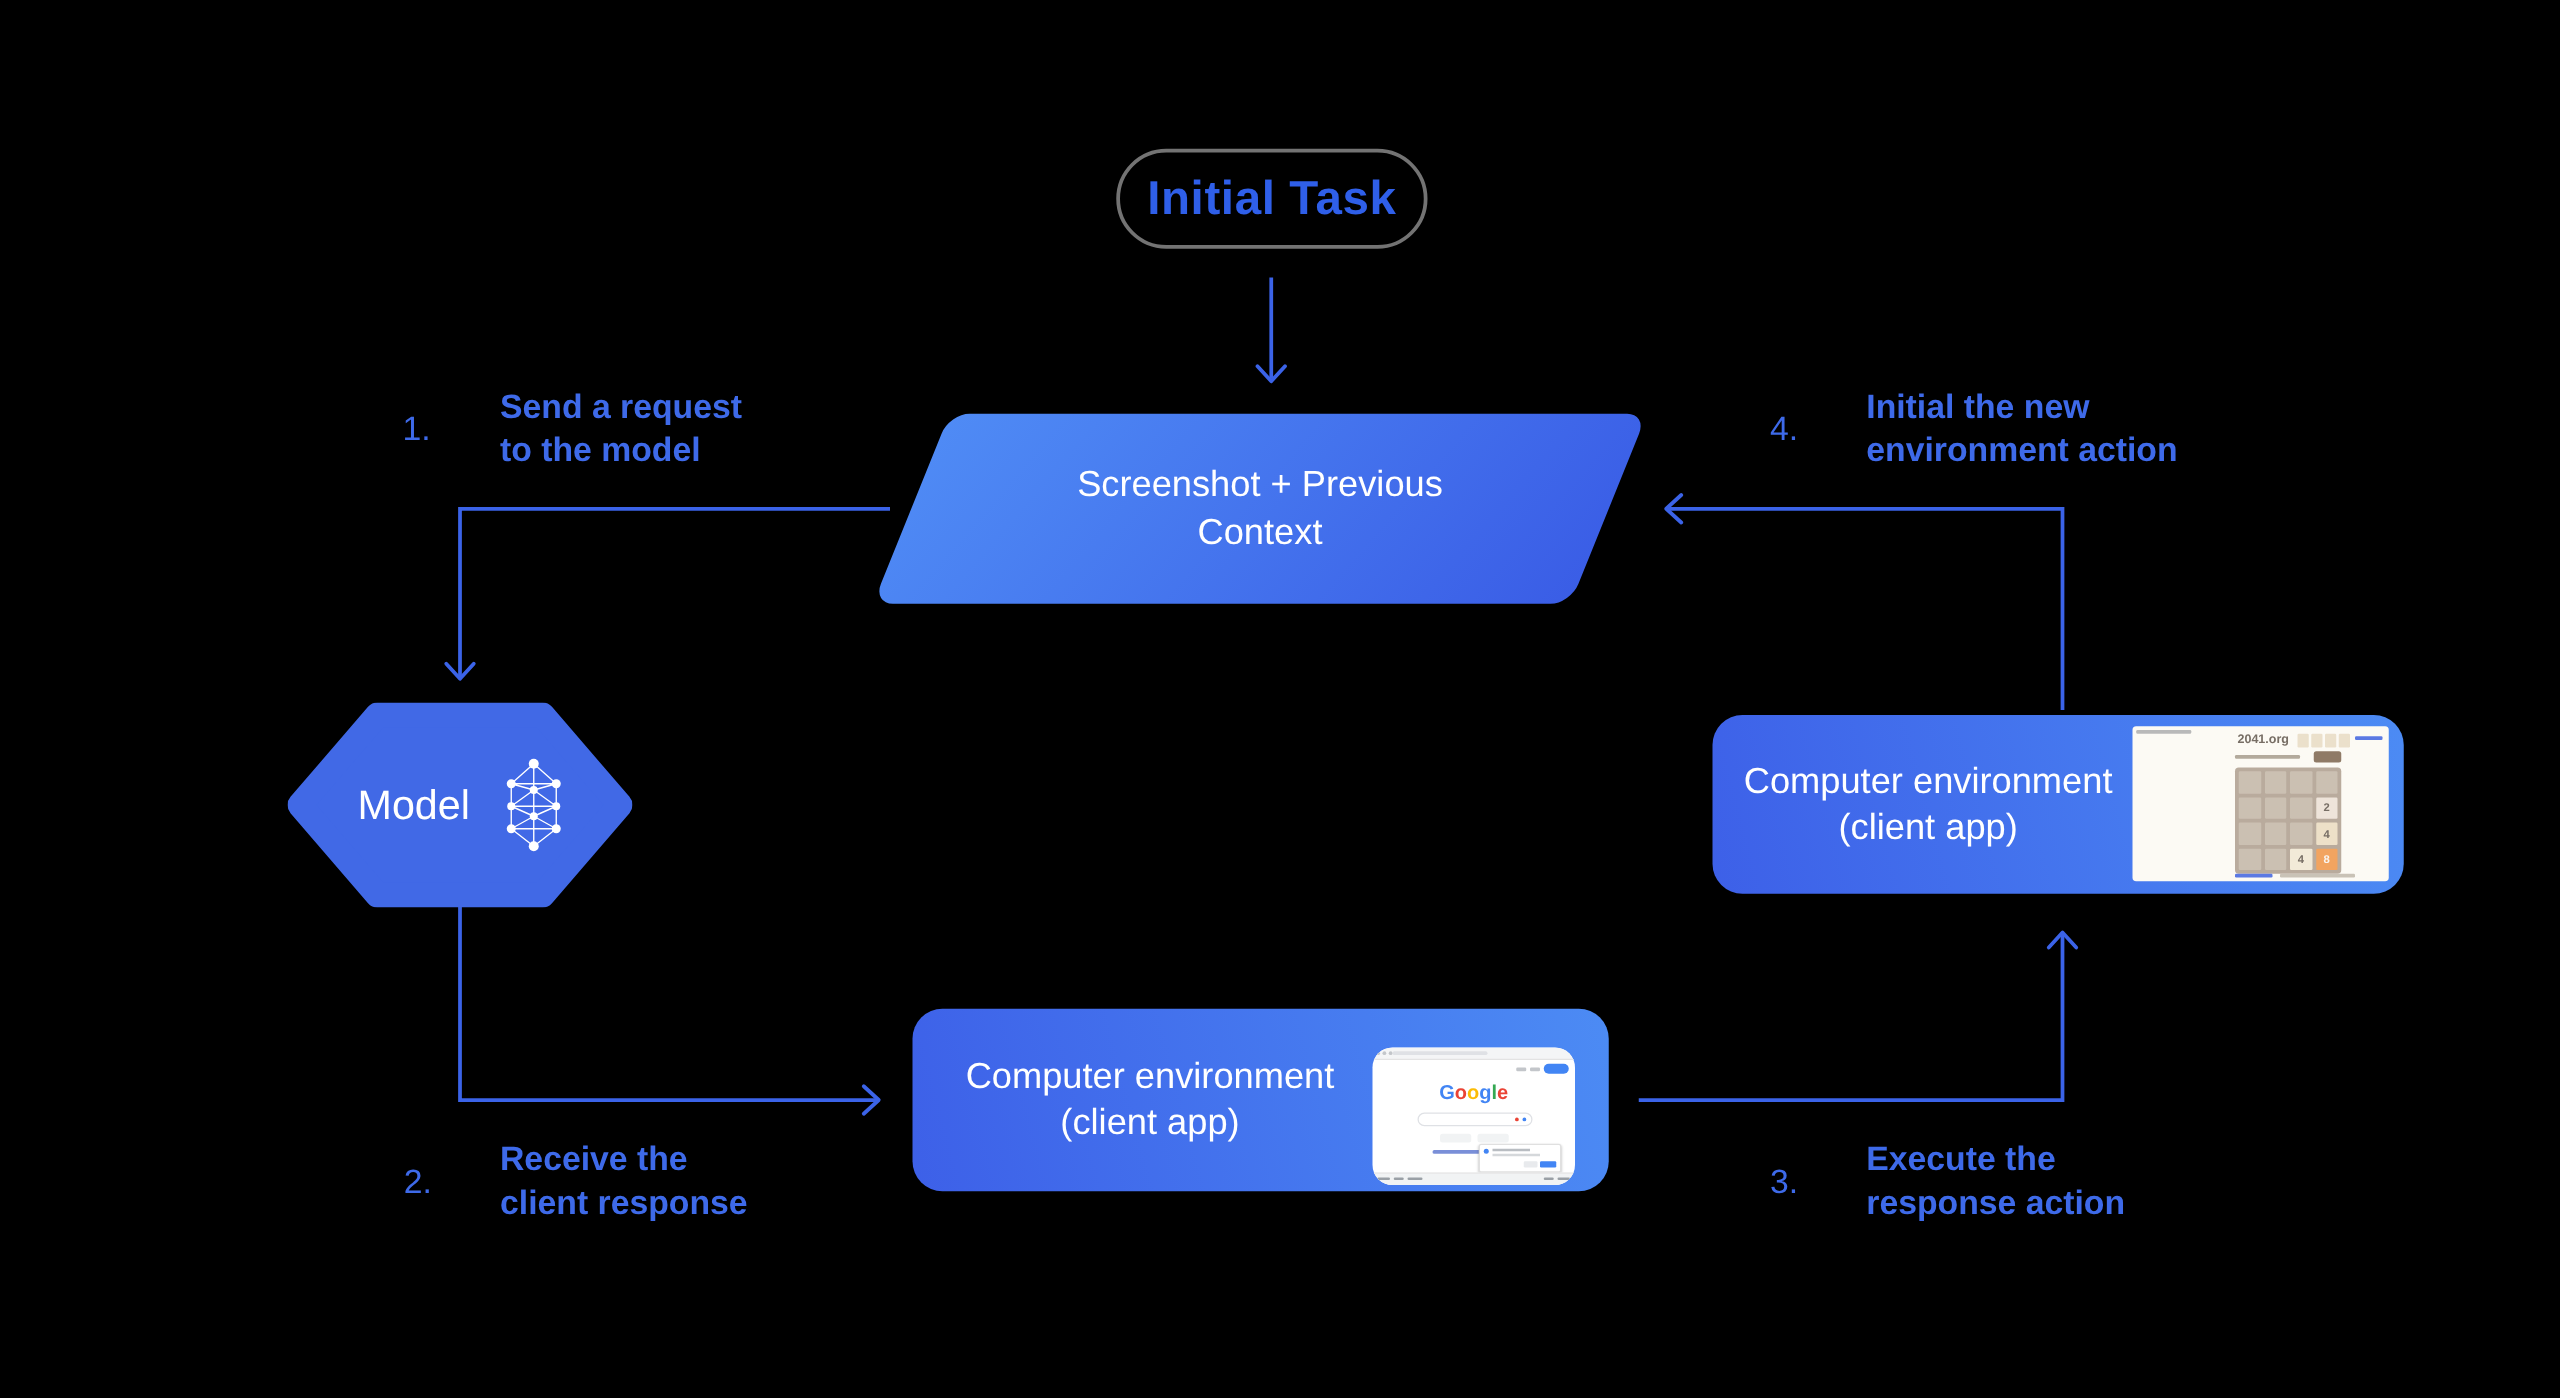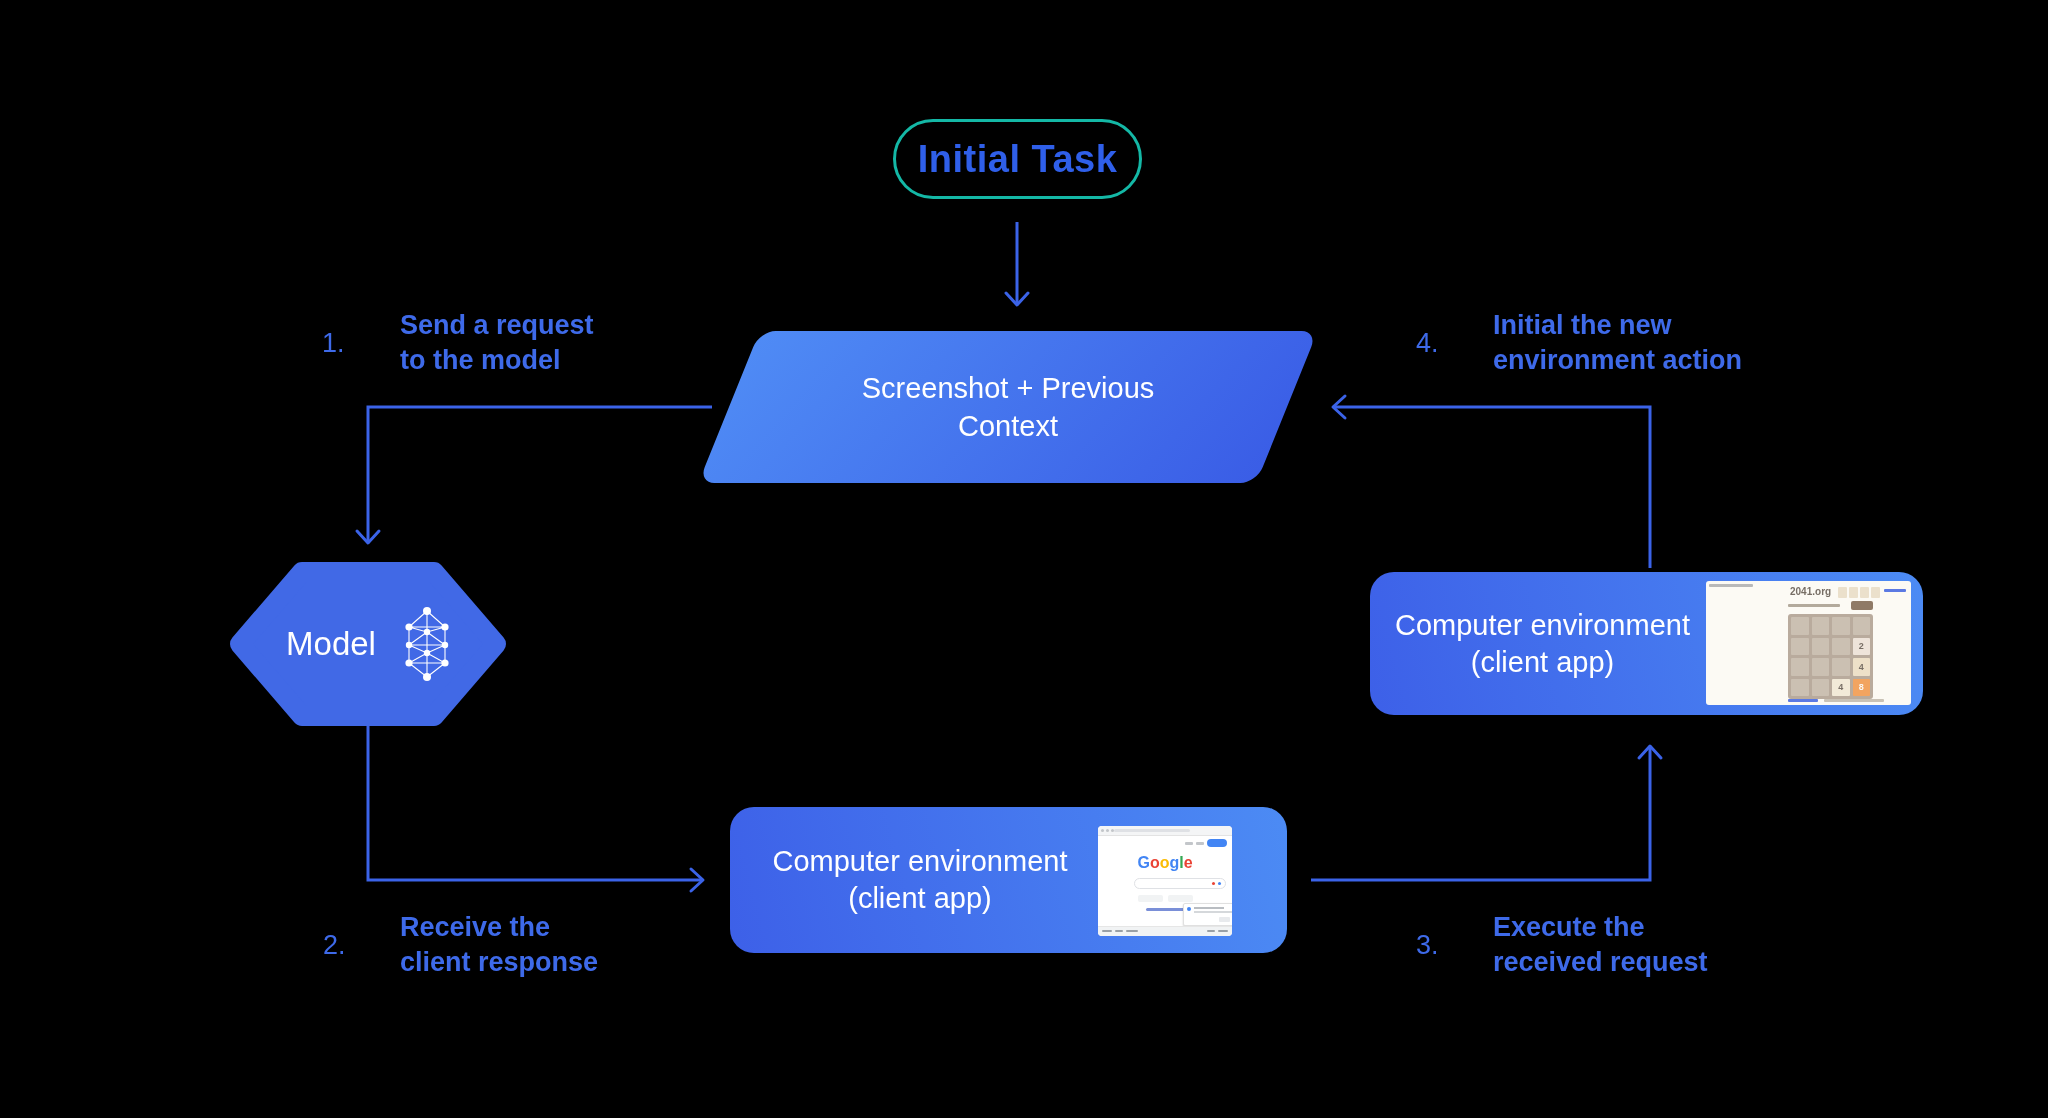--- a/index.html
+++ b/index.html
@@ -6,21 +6,21 @@
   #canvas{
     position:relative;width:2048px;height:1118px;background:#000000;
     font-family:"Liberation Sans",sans-serif;overflow:hidden;
   }
   
   #arrows{position:absolute;left:0;top:0;width:2048px;height:1118px;}
 
   
   .pill{
     position:absolute;left:893px;top:119px;width:249px;height:80px;
-    border:3px solid #14b8a6;border-radius:42px;box-sizing:border-box;
+    border:3px solid #737373;border-radius:42px;box-sizing:border-box;
     display:flex;align-items:center;justify-content:center;
     color:#2f5fe9;font-size:38px;font-weight:600;letter-spacing:.5px;
   }
 
   
   .para{
     position:absolute;left:729px;top:331px;width:558px;height:152px;
     transform:skewX(-22deg);border-radius:16px;
     background:linear-gradient(115deg,#4f8bf5 0%,#3a5de6 100%);
   }
@@ -56,22 +56,22 @@
   
   .step-num,.step-text{position:absolute;color:#3e6ae9;font-weight:500;font-size:27px;}
   .step-text{line-height:35px;font-weight:bold;}
   #s1n{left:322px;top:328px;} #s1t{left:400px;top:308px;}
   #s4n{left:1416px;top:328px;} #s4t{left:1493px;top:308px;}
   #s2n{left:323px;top:930px;} #s2t{left:400px;top:910px;}
   #s3n{left:1416px;top:930px;} #s3t{left:1493px;top:910px;}
 
   
   .gthumb{
-    position:absolute;left:368px;top:19px;width:134px;height:110px;
-    background:#ffffff;border-radius:4px;overflow:hidden;
+    position:absolute;left:368px;top:31px;width:162px;height:110px;
+    background:#ffffff;border-radius:16px;overflow:hidden;
   }
   .gchrome{position:absolute;left:0;top:0;right:0;height:9px;background:#f4f5f6;border-bottom:1px solid #e3e3e3;}
   .gdot{position:absolute;top:3px;width:3px;height:3px;border-radius:50%;background:#c3c6ca;}
   .gurl{position:absolute;left:16px;top:3px;width:76px;height:3px;border-radius:2px;background:#dfe1e5;}
   .gsignin-row{position:absolute;right:5px;top:13px;display:flex;align-items:center;gap:3px;}
   .gdash{width:8px;height:3px;background:#c3c6ca;border-radius:1px;}
   .gsignin{width:20px;height:8px;border-radius:4px;background:#4285f4;}
   .glogo{position:absolute;left:0;right:0;top:28px;text-align:center;font-size:16px;font-weight:700;letter-spacing:0;}
   .gl0{color:#4285F4}.gl1{color:#EA4335}.gl2{color:#FBBC05}.gl3{color:#4285F4}.gl4{color:#34A853}.gl5{color:#EA4335}
   .gsearch{
@@ -289,16 +289,16 @@
 
   <div class="step-num" id="s2n">2.</div>
   <div class="step-text" id="s2t">
     <div>Receive the</div>
     <div>client response</div>
   </div>
 
   <div class="step-num" id="s3n">3.</div>
   <div class="step-text" id="s3t">
     <div>Execute the</div>
-    <div>received request</div>
+    <div>response action</div>
   </div>
 
 </div>
 
 </body></html>

